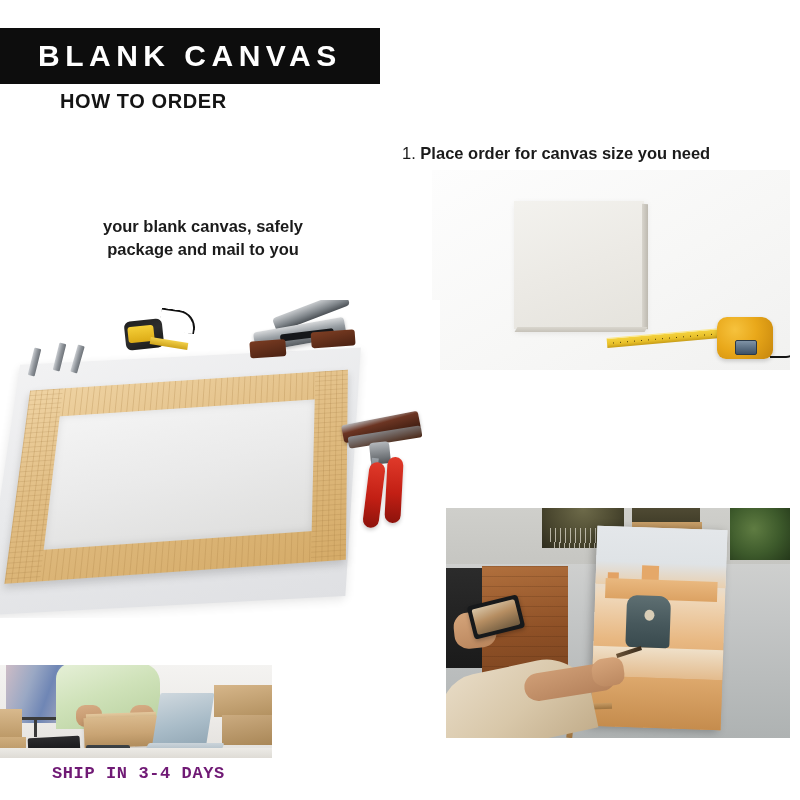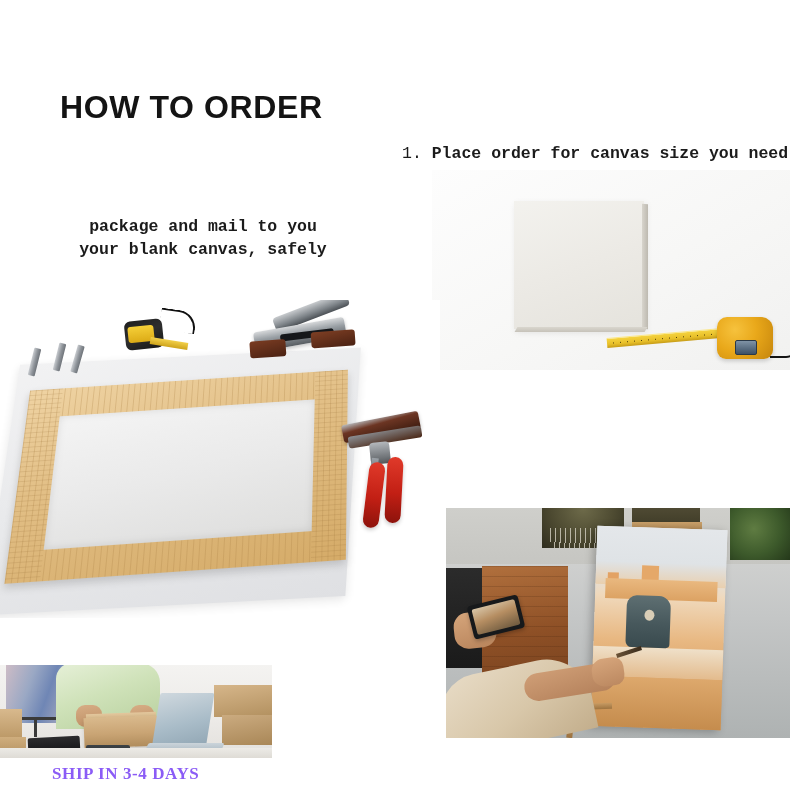--- a/index.html
+++ b/index.html
@@ -38,51 +38,51 @@
     letter-spacing: 5.5px;
     padding-left: 38px;
     line-height: 1;
   }
   .subtitle {
     position: absolute;
     left: 60px;
     top: 90px;
     font-family: "Liberation Sans", sans-serif;
     font-weight: bold;
-    font-size: 32px;
+    font-size: 20px;
     letter-spacing: 0.6px;
     color: #141414;
     line-height: 1.1;
   }
 
   
   .step-caption {
     position: absolute;
-    font-family: Liberation Mono, monospace;
+    font-family: Liberation Sans, sans-serif;
     font-weight: bold;
     font-size: 16.5px;
     color: #1b1b1b;
     line-height: 1.42;
   }
   .step-caption .step-num {
     font-weight: normal;
   }
   #step1-caption { left: 402px; top: 142px; white-space: nowrap; }
   #step2-caption { left: 58px;  top: 215px; width: 290px; text-align: center; }
   #step3-caption { left: 420px; top: 752px; white-space: nowrap; }
 
   .ship-caption {
     position: absolute;
     left: 52px;
     top: 764px;
-    font-family: Liberation Serif, serif;
+    font-family: Liberation Mono, monospace;
     font-weight: bold;
     font-size: 17px;
     letter-spacing: 0.6px;
-    color: #8b5cf6;
+    color: #701a75;
   }
 
   
   .photo {
     position: absolute;
     overflow: hidden;
   }
 
   
   #photo-canvas {
@@ -531,41 +531,44 @@
   #photo-packing .desk {
     position: absolute; left: 0; bottom: 0; right: 0; height: 10px;
     background: linear-gradient(180deg,#eceae6,#dedbd5);
   }
 </style>
 </head>
 <body>
 
 <div id="infographic">
 
+  <div class="title-bar">
+    <span class="title-bar-text">BLANK CANVAS</span>
+  </div>
   <div class="subtitle">HOW TO ORDER</div>
 
   <div class="step-caption" id="step1-caption">
     <span class="step-num">1.</span>
     <span>Place order for canvas size you need</span>
   </div>
 
   <div class="photo" id="photo-canvas">
     <div class="wall"></div>
     <div class="canvas-board"></div>
     <div class="canvas-edge"></div>
     <div class="canvas-bottom"></div>
     <div class="tape-blade"></div>
     <div class="tape-body"></div>
     <div class="tape-lock"></div>
     <div class="tape-cord"></div>
   </div>
 
   <div class="step-caption" id="step2-caption">
+    <div>your blank canvas, safely</div>
     <div>package and mail to you</div>
-    <div>your blank canvas, safely</div>
   </div>
 
   <div class="photo" id="photo-frame">
     <div class="sheet"></div>
 
     <div class="wood-wrap">
       <div class="wood-outer"></div>
       <div class="wood-grain-l"></div>
       <div class="wood-grain-r"></div>
       <div class="wood-inner"></div>

